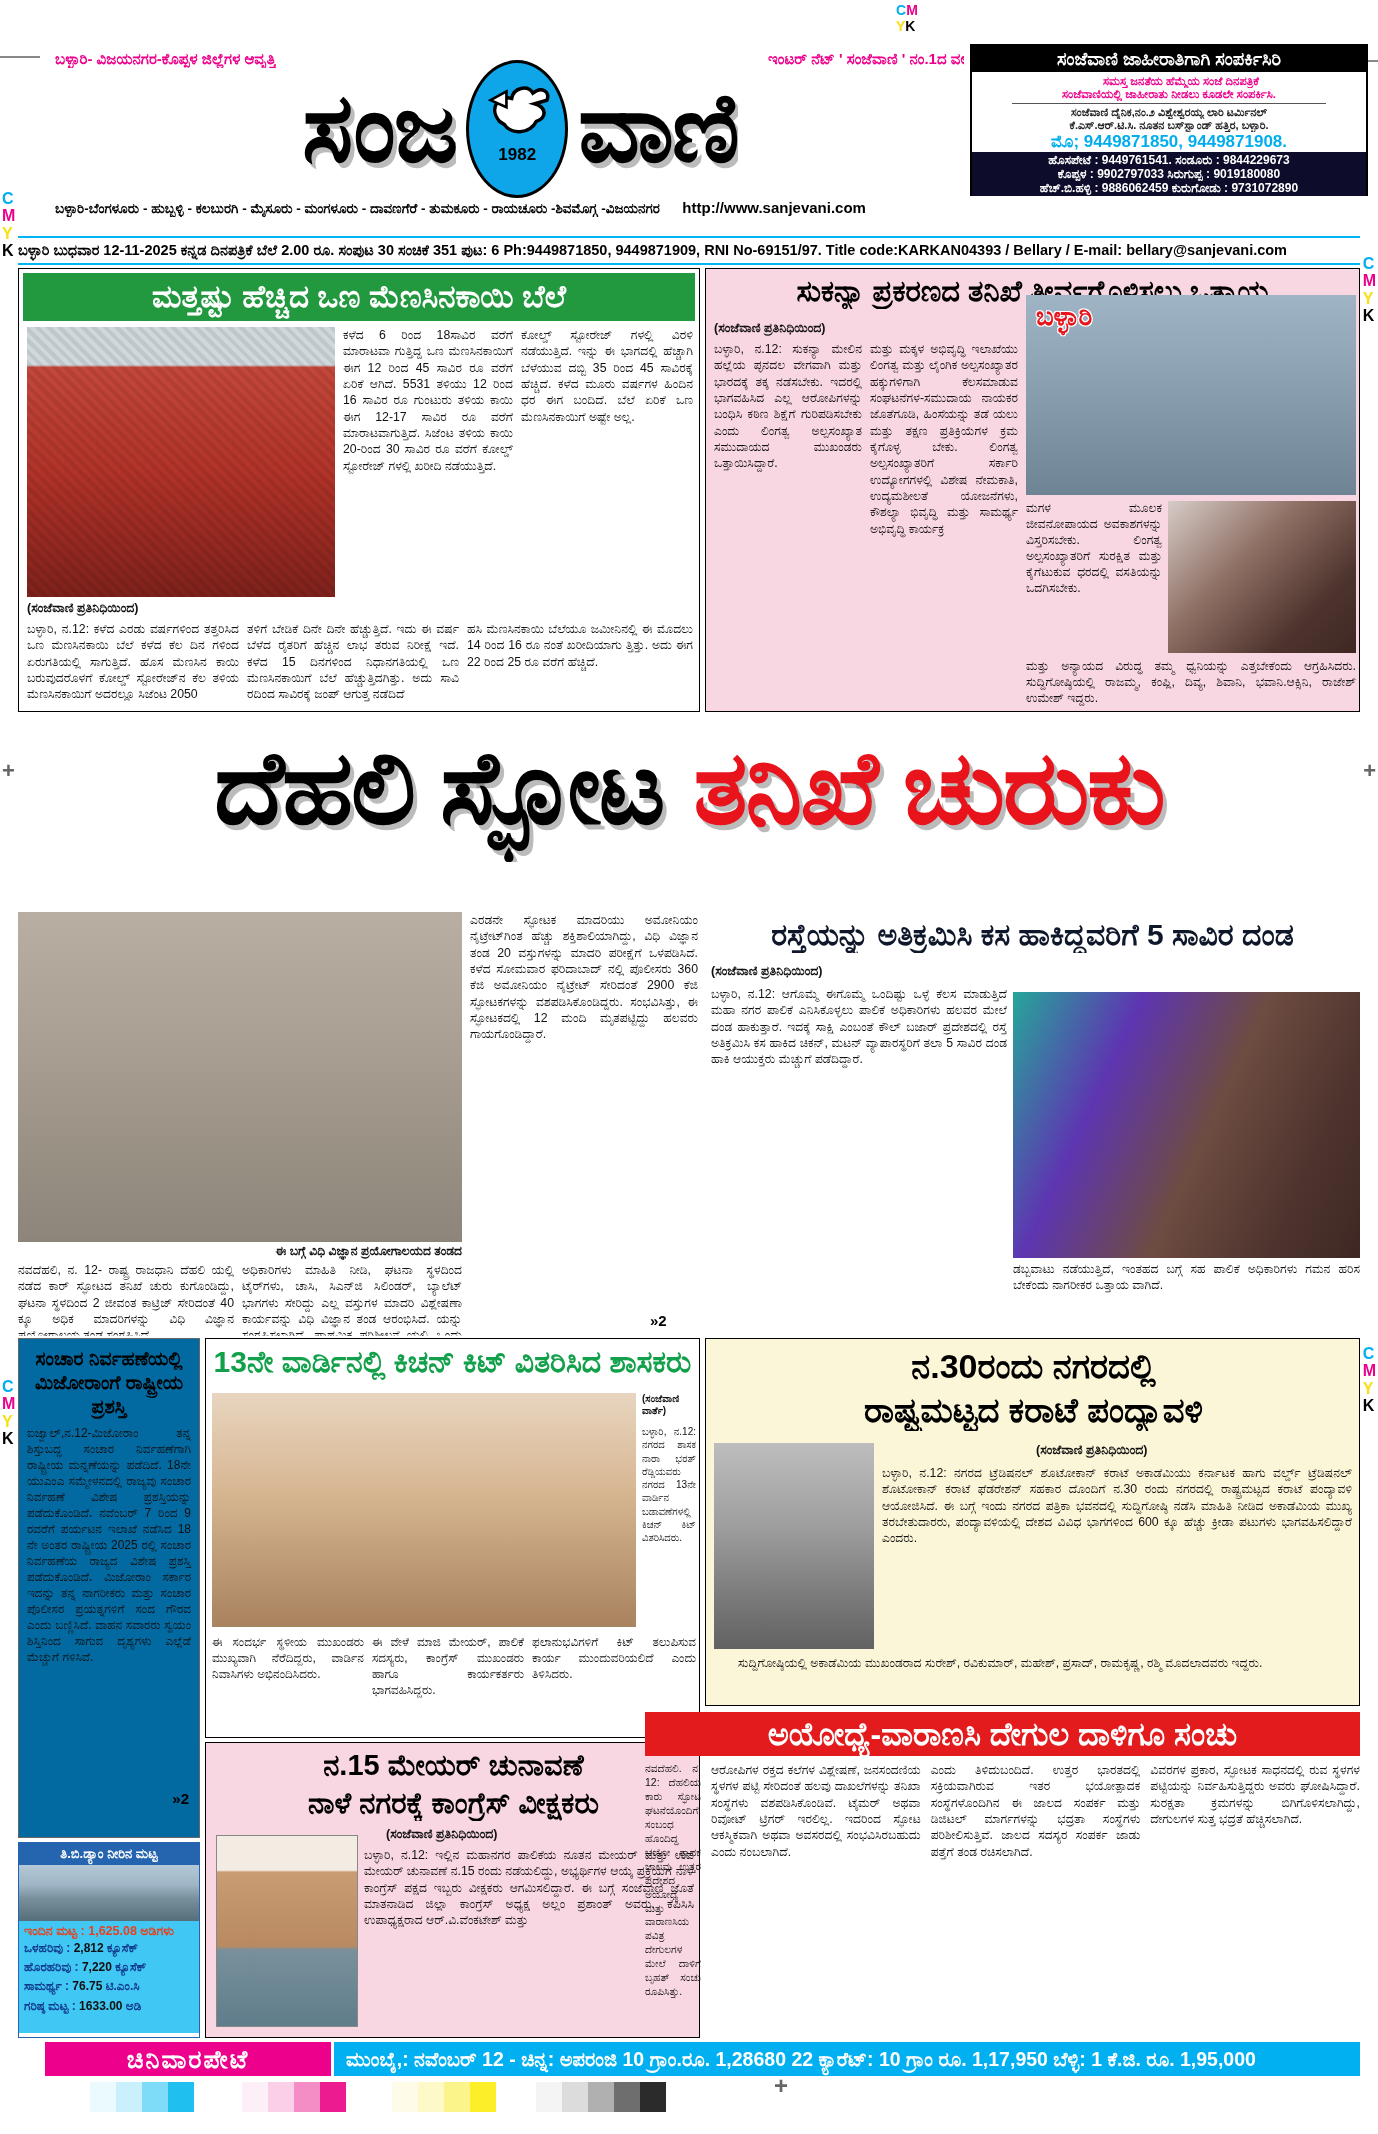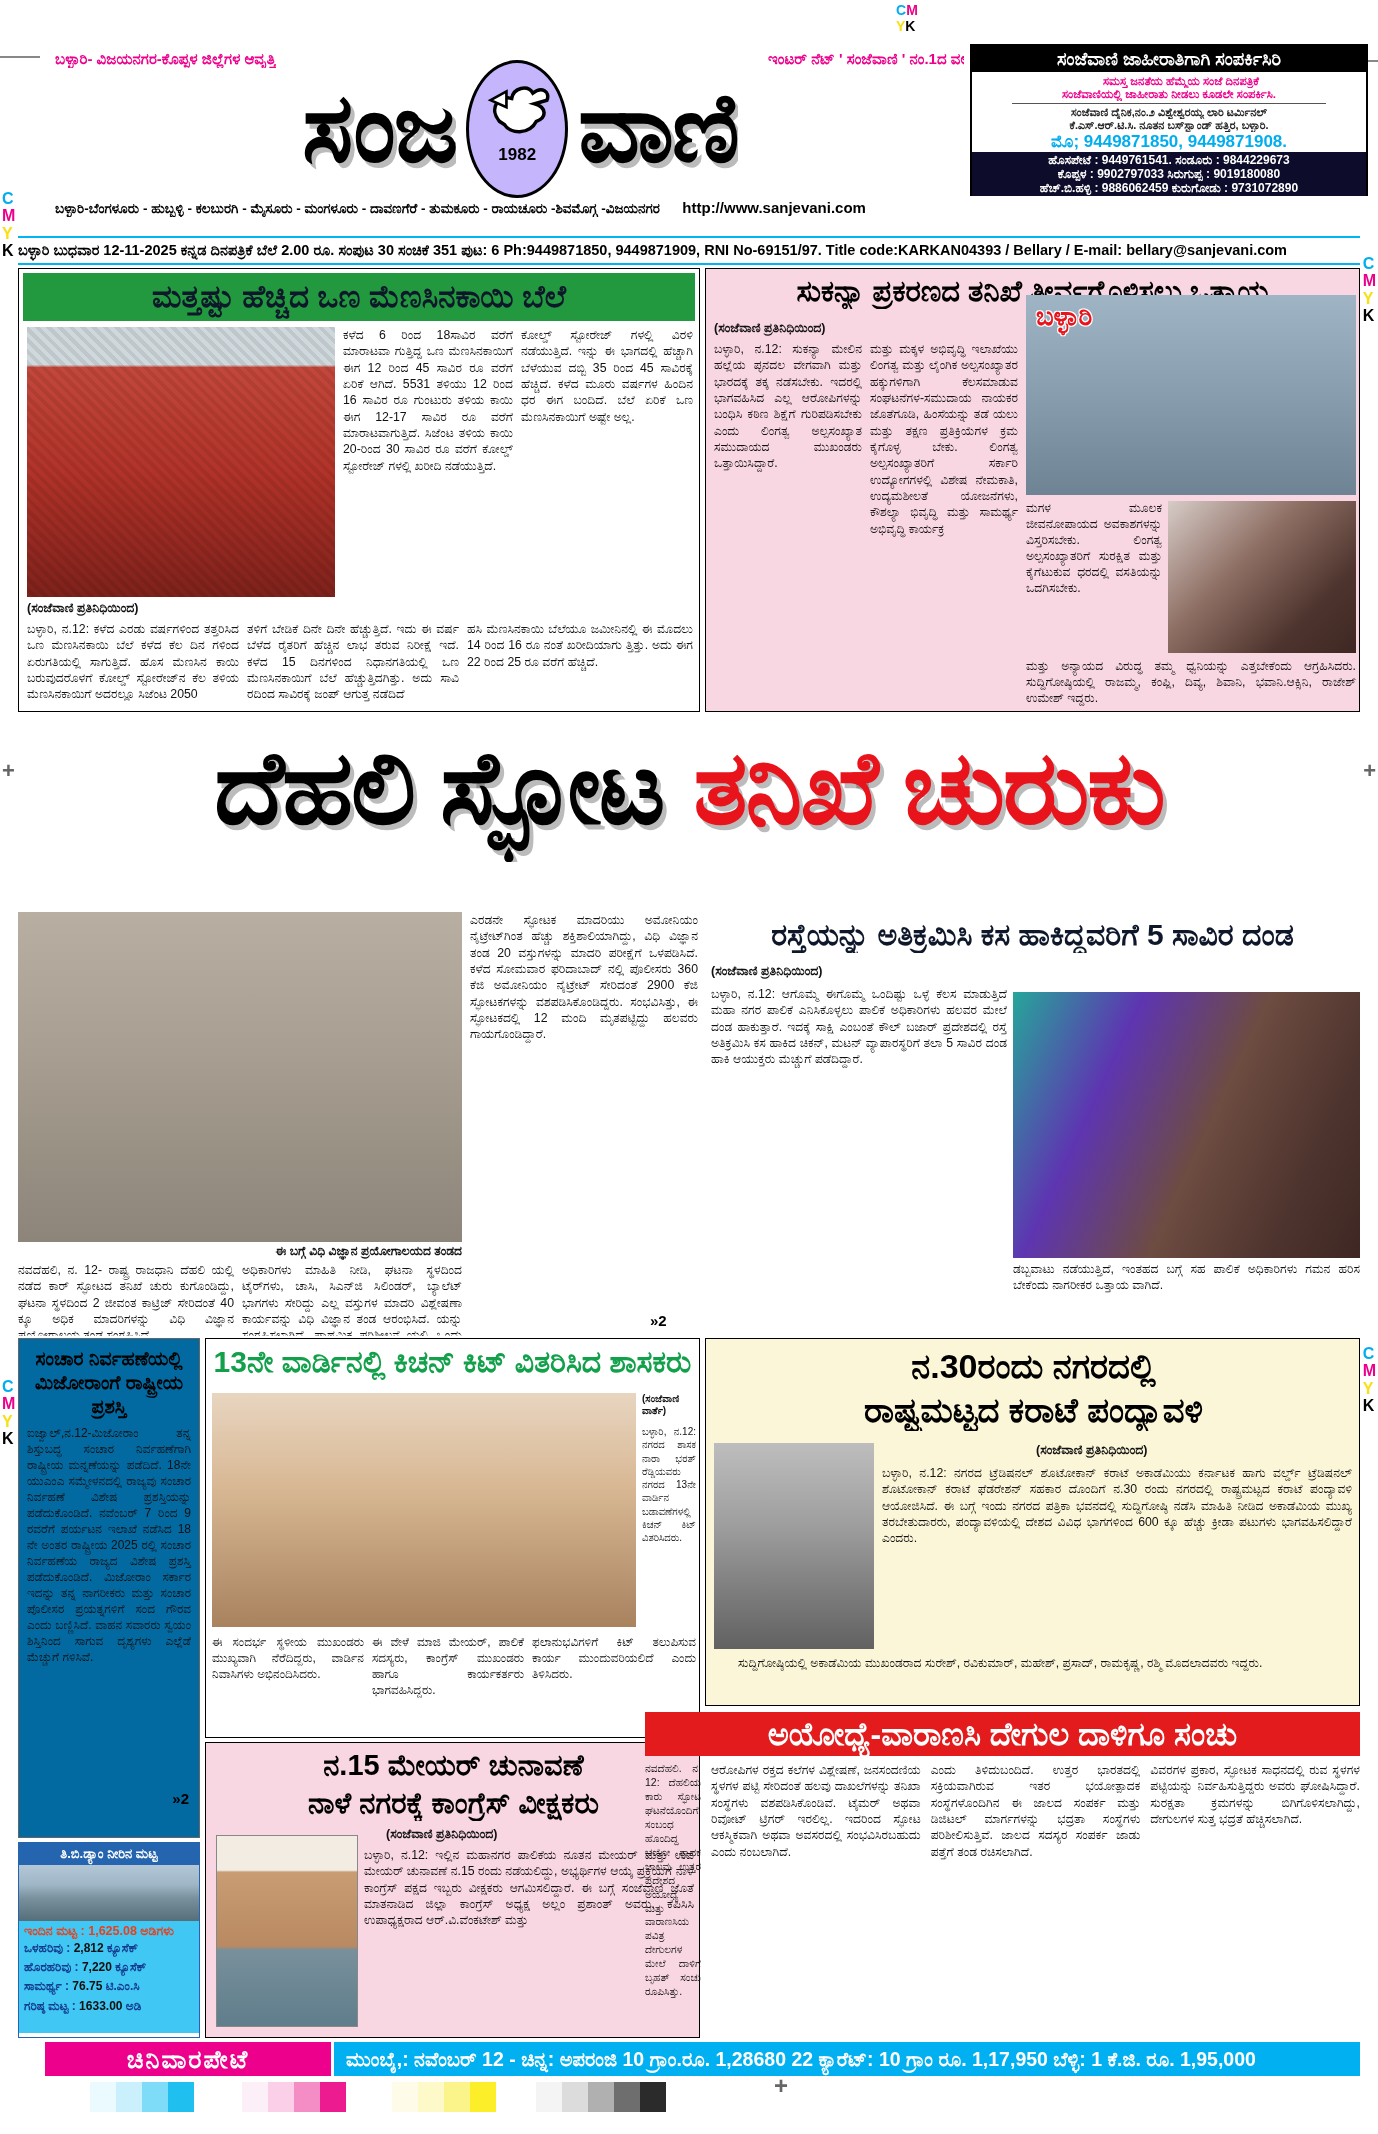--- a/index.html
+++ b/index.html
@@ -10,21 +10,21 @@
   .nowrap{white-space:nowrap;overflow:hidden;}
   .ctr{text-align:center;}
   .col{font-size:12.3px;line-height:1.33;color:#111;text-align:justify;overflow:hidden;}
   .cap{font-size:12.3px;line-height:1.3;color:#111;}
   .byline{font-size:12.5px;font-weight:bold;color:#111;}
   .photo{position:absolute;overflow:hidden;}
   .box{border:1.5px solid #000;box-sizing:border-box;}
   .magenta{color:#ec008c;}
   .cyan-t{color:#00aeef;}
   .red-t{color:#0f172a;}
-  .green-band{background:#22993f;color:#0f172a;}
+  .green-band{background:#22993f;color:#ffffff;}
   .pinkbg{background:#f8d6e2;}
   .yellowbg{background:#fcf6d8;}
   .bluebg{background:#0369a1;}
   .mark{color:#666;font-weight:bold;}
   .cmyk-v span{display:block;font-size:16px;font-weight:bold;line-height:1.08;}
   .swatch{width:26px;height:30px;display:inline-block;}
   .swgroup{font-size:0;}
   .headline-huge{font-weight:900;letter-spacing:-2px;text-shadow:4px 5px 0 rgba(60,60,60,.35);}
   .outline-red{color:#e8131b;font-weight:bold;text-shadow:1px 1px 0 #fff,-1px -1px 0 #fff,1px -1px 0 #fff,-1px 1px 0 #fff;}
   .damrow{font-size:12px;line-height:1.6;color:#123a8c;font-weight:bold;white-space:nowrap;}
@@ -68,21 +68,21 @@
   </div>
   <div class="abs mark" style="left:2px;top:758px;font-size:22px;">+</div>
   <div class="abs mark" style="right:2px;top:758px;font-size:22px;">+</div>
   <div class="abs mark" style="left:774px;top:2072px;font-size:24px;">+</div>
 
   <div class="abs magenta b nowrap" style="left:55px;top:50px;font-size:15px;">ಬಳ್ಳಾರಿ- ವಿಜಯನಗರ-ಕೊಪ್ಪಳ ಜಿಲ್ಲೆಗಳ ಆವೃತ್ತಿ</div>
   <div class="abs magenta b nowrap" style="left:768px;top:50px;font-size:15px;width:196px;">ಇಂಟರ್ ನೆಟ್ ' ಸಂಜೆವಾಣಿ ' ನಂ.1ದ ವರ್ಲ್ಡ್ ಕಿಯೋಸ್ಕ್</div>
 
   <div class="abs" style="left:80px;top:58px;width:880px;height:142px;display:flex;align-items:center;justify-content:center;gap:10px;">
     <span class="headline-huge nowrap" style="font-size:96px;color:#000;">ಸಂಜ</span>
-    <span class="abs" style="position:static;display:inline-block;width:96px;height:132px;background:#c4b5fd;border:3px solid #000;border-radius:50%;text-align:center;flex:0 0 auto;">
+    <span class="abs" style="position:static;display:inline-block;width:96px;height:132px;background:#0ea5e9;border:3px solid #000;border-radius:50%;text-align:center;flex:0 0 auto;">
       <svg width="88" height="92" viewBox="0 0 100 100">
         <path d="M30 64 C18 50 28 34 44 38 C46 26 62 22 68 32 C78 24 88 30 84 40 L70 44 C84 48 84 60 72 64 C64 80 42 78 36 68 Z" fill="#fff" stroke="#000" stroke-width="4"></path>
         <path d="M20 40 L38 30 L38 48 Z" fill="#fff" stroke="#000" stroke-width="3"></path>
       </svg>
       <span class="b" style="display:block;margin-top:-14px;font-size:17px;color:#000;">1982</span>
     </span>
     <span class="headline-huge nowrap" style="font-size:96px;color:#000;">ವಾಣಿ</span>
   </div>
 
   <div class="abs box" style="left:970px;top:44px;width:398px;height:152px;border-width:2px;">

